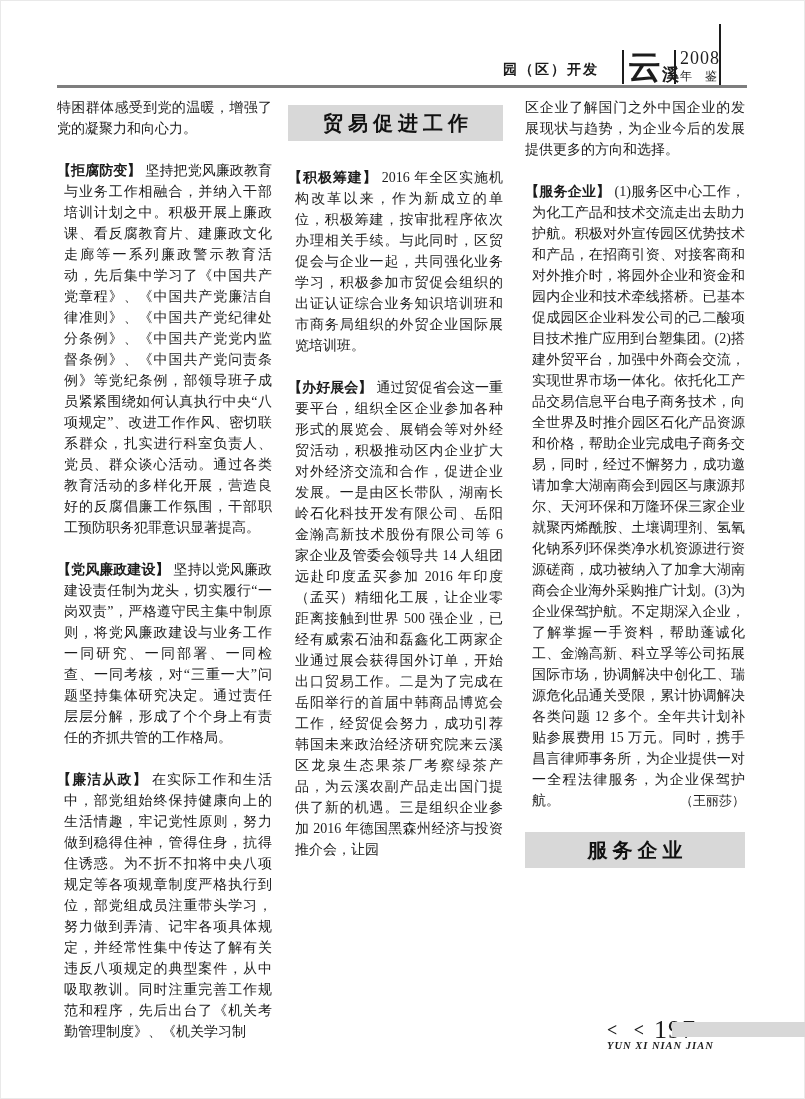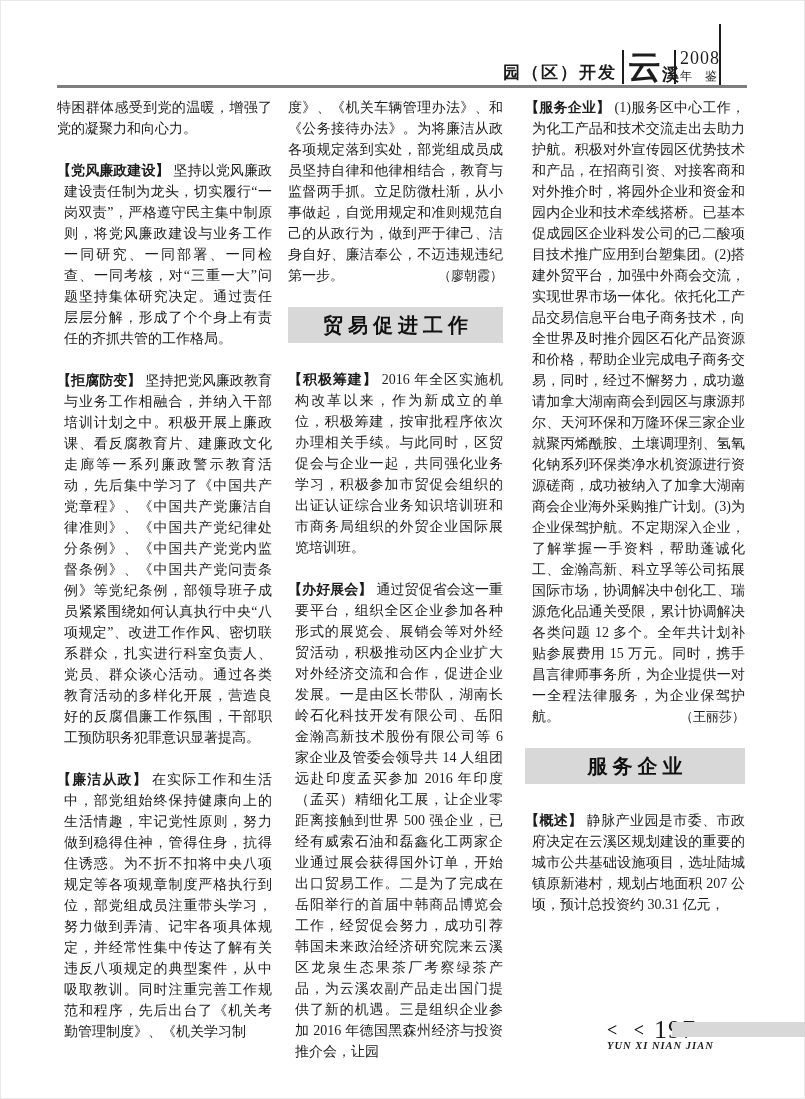--- a/index.html
+++ b/index.html
@@ -6,21 +6,21 @@
   body{
     width:805px;height:1099px;position:relative;background:#ffffff;
     font-family:"Liberation Serif","DejaVu Serif",serif;
     color:#1c1c1c;overflow:hidden;
   }
   .page-edge{position:absolute;inset:0;box-shadow:inset 0 0 0 1px #e9e9e9;pointer-events:none;}
 
   
   .hdr-section{position:absolute;left:503px;top:61px;
     font-family:"Liberation Sans","DejaVu Sans",sans-serif;
-    font-weight:bold;font-size:17px;letter-spacing:2px;}
+    font-weight:bold;font-size:14px;letter-spacing:2px;}
   .vline{position:absolute;width:2px;background:#1c1c1c;}
   .vl1{left:622px;top:50px;height:34px;}
   .vl2{left:674px;top:50px;height:34px;}
   .vl3{left:719px;top:24px;height:61px;width:1.5px;}
   .brand{position:absolute;left:628px;top:47px;width:44px;height:37px;
     display:flex;align-items:flex-end;}
   .brand-main{font-size:33px;line-height:33px;font-weight:bold;
     font-family:"Liberation Serif","DejaVu Serif",serif;}
   .brand-sub{font-size:17px;line-height:19px;font-weight:bold;margin-left:1px;}
   .yearbox{position:absolute;left:680px;top:49px;width:38px;text-align:center;}
@@ -67,35 +67,34 @@
 <div class="vline vl2"></div>
 <div class="yearbox">
   <div class="year">2008</div>
   <div class="year-sub">年 鉴</div>
 </div>
 <div class="vline vl3"></div>
 <div class="hrule"></div>
 
 <div class="col col-1">
     <p class="para">特困群体感受到党的温暖，增强了党的凝聚力和向心力。</p>
+    <p class="para hang"><span class="term">【拒腐防变】</span>坚持把党风廉政教育与业务工作相融合，并纳入干部培训计划之中。积极开展上廉政课、看反腐教育片、建廉政文化走廊等一系列廉政警示教育活动，先后集中学习了《中国共产党章程》、《中国共产党廉洁自律准则》、《中国共产党纪律处分条例》、《中国共产党党内监督条例》、《中国共产党问责条例》等党纪条例，部领导班子成员紧紧围绕如何认真执行中央“八项规定”、改进工作作风、密切联系群众，扎实进行科室负责人、党员、群众谈心活动。通过各类教育活动的多样化开展，营造良好的反腐倡廉工作氛围，干部职工预防职务犯罪意识显著提高。</p>
     <p class="para hang"><span class="term">【党风廉政建设】</span>坚持以党风廉政建设责任制为龙头，切实履行“一岗双责”，严格遵守民主集中制原则，将党风廉政建设与业务工作一同研究、一同部署、一同检查、一同考核，对“三重一大”问题坚持集体研究决定。通过责任层层分解，形成了个个身上有责任的齐抓共管的工作格局。</p>
-    <p class="para hang"><span class="term">【拒腐防变】</span>坚持把党风廉政教育与业务工作相融合，并纳入干部培训计划之中。积极开展上廉政课、看反腐教育片、建廉政文化走廊等一系列廉政警示教育活动，先后集中学习了《中国共产党章程》、《中国共产党廉洁自律准则》、《中国共产党纪律处分条例》、《中国共产党党内监督条例》、《中国共产党问责条例》等党纪条例，部领导班子成员紧紧围绕如何认真执行中央“八项规定”、改进工作作风、密切联系群众，扎实进行科室负责人、党员、群众谈心活动。通过各类教育活动的多样化开展，营造良好的反腐倡廉工作氛围，干部职工预防职务犯罪意识显著提高。</p>
     <p class="para hang"><span class="term">【廉洁从政】</span>在实际工作和生活中，部党组始终保持健康向上的生活情趣，牢记党性原则，努力做到稳得住神，管得住身，抗得住诱惑。为不折不扣将中央八项规定等各项规章制度严格执行到位，部党组成员注重带头学习，努力做到弄清、记牢各项具体规定，并经常性集中传达了解有关违反八项规定的典型案件，从中吸取教训。同时注重完善工作规范和程序，先后出台了《机关考勤管理制度》、《机关学习制</p>
   </div>
 <div class="col col-2">
-    <p class="para">度》、《机关车辆管理办法》、和《公务接待办法》。为将廉洁从政各项规定落到实处，部党组成员成员坚持自律和他律相结合，教育与监督两手抓。立足防微杜渐，从小事做起，自觉用规定和准则规范自己的从政行为，做到严于律己、洁身自好、廉洁奉公，不迈违规违纪第一步。<span class="byline">（廖朝霞）</span></p>
     <div class="section-box">
       <span>贸易促进工作</span>
     </div>
     <p class="para hang"><span class="term">【积极筹建】</span>2016 年全区实施机构改革以来，作为新成立的单位，积极筹建，按审批程序依次办理相关手续。与此同时，区贸促会与企业一起，共同强化业务学习，积极参加市贸促会组织的出证认证综合业务知识培训班和市商务局组织的外贸企业国际展览培训班。</p>
     <p class="para hang"><span class="term">【办好展会】</span>通过贸促省会这一重要平台，组织全区企业参加各种形式的展览会、展销会等对外经贸活动，积极推动区内企业扩大对外经济交流和合作，促进企业发展。一是由区长带队，湖南长岭石化科技开发有限公司、岳阳金瀚高新技术股份有限公司等 6 家企业及管委会领导共 14 人组团远赴印度孟买参加 2016 年印度（孟买）精细化工展，让企业零距离接触到世界 500 强企业，已经有威索石油和磊鑫化工两家企业通过展会获得国外订单，开始出口贸易工作。二是为了完成在岳阳举行的首届中韩商品博览会工作，经贸促会努力，成功引荐韩国未来政治经济研究院来云溪区龙泉生态果茶厂考察绿茶产品，为云溪农副产品走出国门提供了新的机遇。三是组织企业参加 2016 年德国黑森州经济与投资推介会，让园</p>
   </div>
 <div class="col col-3">
+    <p class="para">区企业了解国门之外中国企业的发展现状与趋势，为企业今后的发展提供更多的方向和选择。</p>
     <p class="para hang"><span class="term">【服务企业】</span>(1)服务区中心工作，为化工产品和技术交流走出去助力护航。积极对外宣传园区优势技术和产品，在招商引资、对接客商和对外推介时，将园外企业和资金和园内企业和技术牵线搭桥。已基本促成园区企业科发公司的己二酸项目技术推广应用到台塑集团。(2)搭建外贸平台，加强中外商会交流，实现世界市场一体化。依托化工产品交易信息平台电子商务技术，向全世界及时推介园区石化产品资源和价格，帮助企业完成电子商务交易，同时，经过不懈努力，成功邀请加拿大湖南商会到园区与康源邦尔、天河环保和万隆环保三家企业就聚丙烯酰胺、土壤调理剂、氢氧化钠系列环保类净水机资源进行资源磋商，成功被纳入了加拿大湖南商会企业海外采购推广计划。(3)为企业保驾护航。不定期深入企业，了解掌握一手资料，帮助蓬诚化工、金瀚高新、科立孚等公司拓展国际市场，协调解决中创化工、瑞源危化品通关受限，累计协调解决各类问题 12 多个。全年共计划补贴参展费用 15 万元。同时，携手昌言律师事务所，为企业提供一对一全程法律服务，为企业保驾护航。<span class="byline">（王丽莎）</span></p>
     <div class="section-box">
       <span>服务企业</span>
     </div>
-    <p class="para hang"><span class="term">【概述】</span>静脉产业园是市委、市政府决定在云溪区规划建设的重要的城市公共基础设施项目，选址陆城镇原新港村，规划占地面积 207 公顷，预计总投资约 30.31 亿元，</p>
   </div>
 
 <div class="footer-pageno"><span class="pg-arrows">&lt; &lt;</span><span class="pg-num">197</span></div>
 <div class="footer-bar"></div>
 <div class="footer-roman">YUN XI NIAN JIAN</div>
 
 </body></html>

